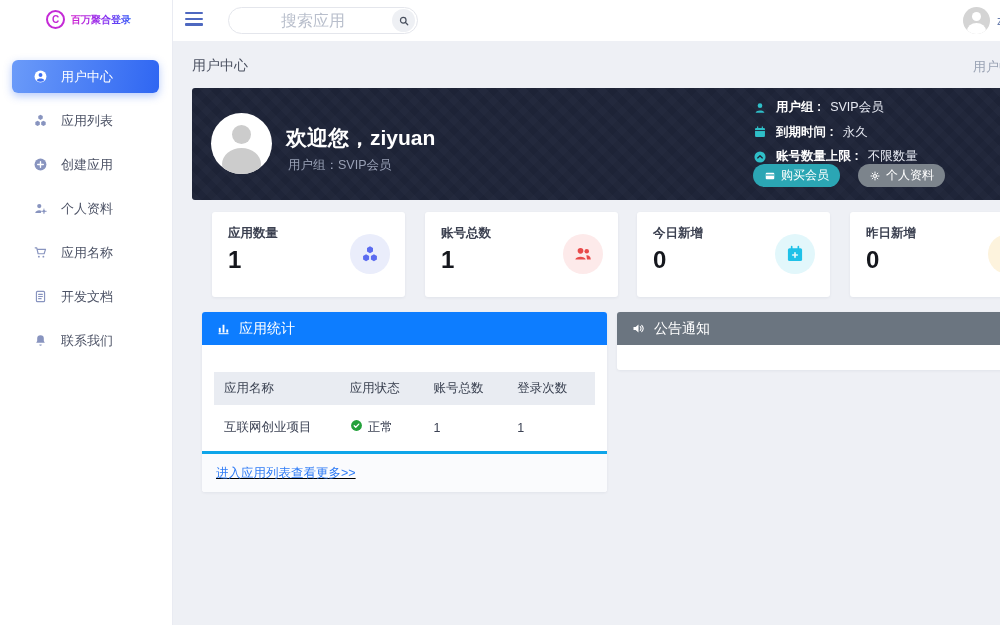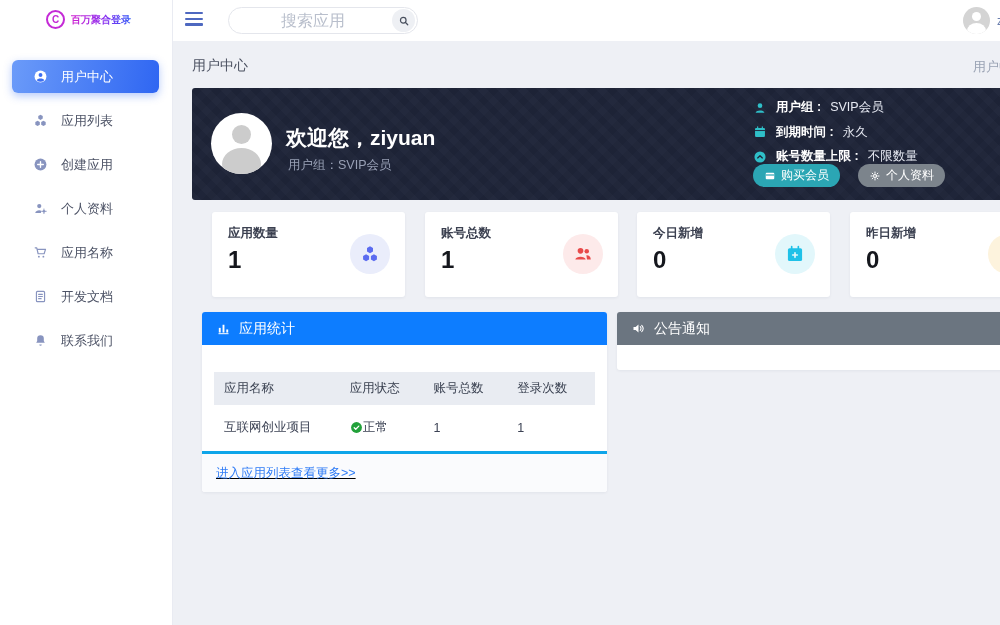--- a/index.html
+++ b/index.html
@@ -69,21 +69,21 @@
   
   .table-card { position:absolute; left:29px; top:271px; width:405px; background:#fff; border-radius:3px; overflow:hidden; box-shadow:0 1px 3px rgba(25,35,65,.06); }
   .card-header { height:33px; display:flex; align-items:center; gap:8px; padding:0 14px; font-size:14px; color:#fff; }
   .card-header svg { width:15px; height:15px; }
   .table-card .card-header { background:#0d7dff; }
   .table-wrap { padding:27px 12px 1px; }
   table { width:100%; border-collapse:collapse; font-size:12.5px; color:#3c4254; table-layout:fixed; }
   th { background:#e9ecf2; text-align:left; font-weight:normal; padding:8px 10px; color:#394050; }
   td { padding:14px 10px; }
   .col-1{width:33%;} .col-2{width:22%;} .col-3{width:22%;} .col-4{width:23%;}
-  .status-cell { display:flex; align-items:center; }
+  .status-cell { display:flex; align-items:flex-start; gap:5px; }
   .status-cell svg { width:13px; height:13px; }
   .table-footer { border-top:3px solid #0ea5e9; background:#fafbfd; padding:9px 14px 10px;text-decoration:underline; }
   .more-link { color:#2f7cf6; font-size:12.5px; text-decoration:none; cursor:pointer; }
 
   
   .notice-card { position:absolute; left:444px; top:271px; width:406px; border-radius:3px; overflow:hidden; box-shadow:0 1px 3px rgba(25,35,65,.06); }
   .notice-card .card-header { background:#6b7580; }
   .notice-body { height:25px; background:#fff; }
 </style>
 </head>

